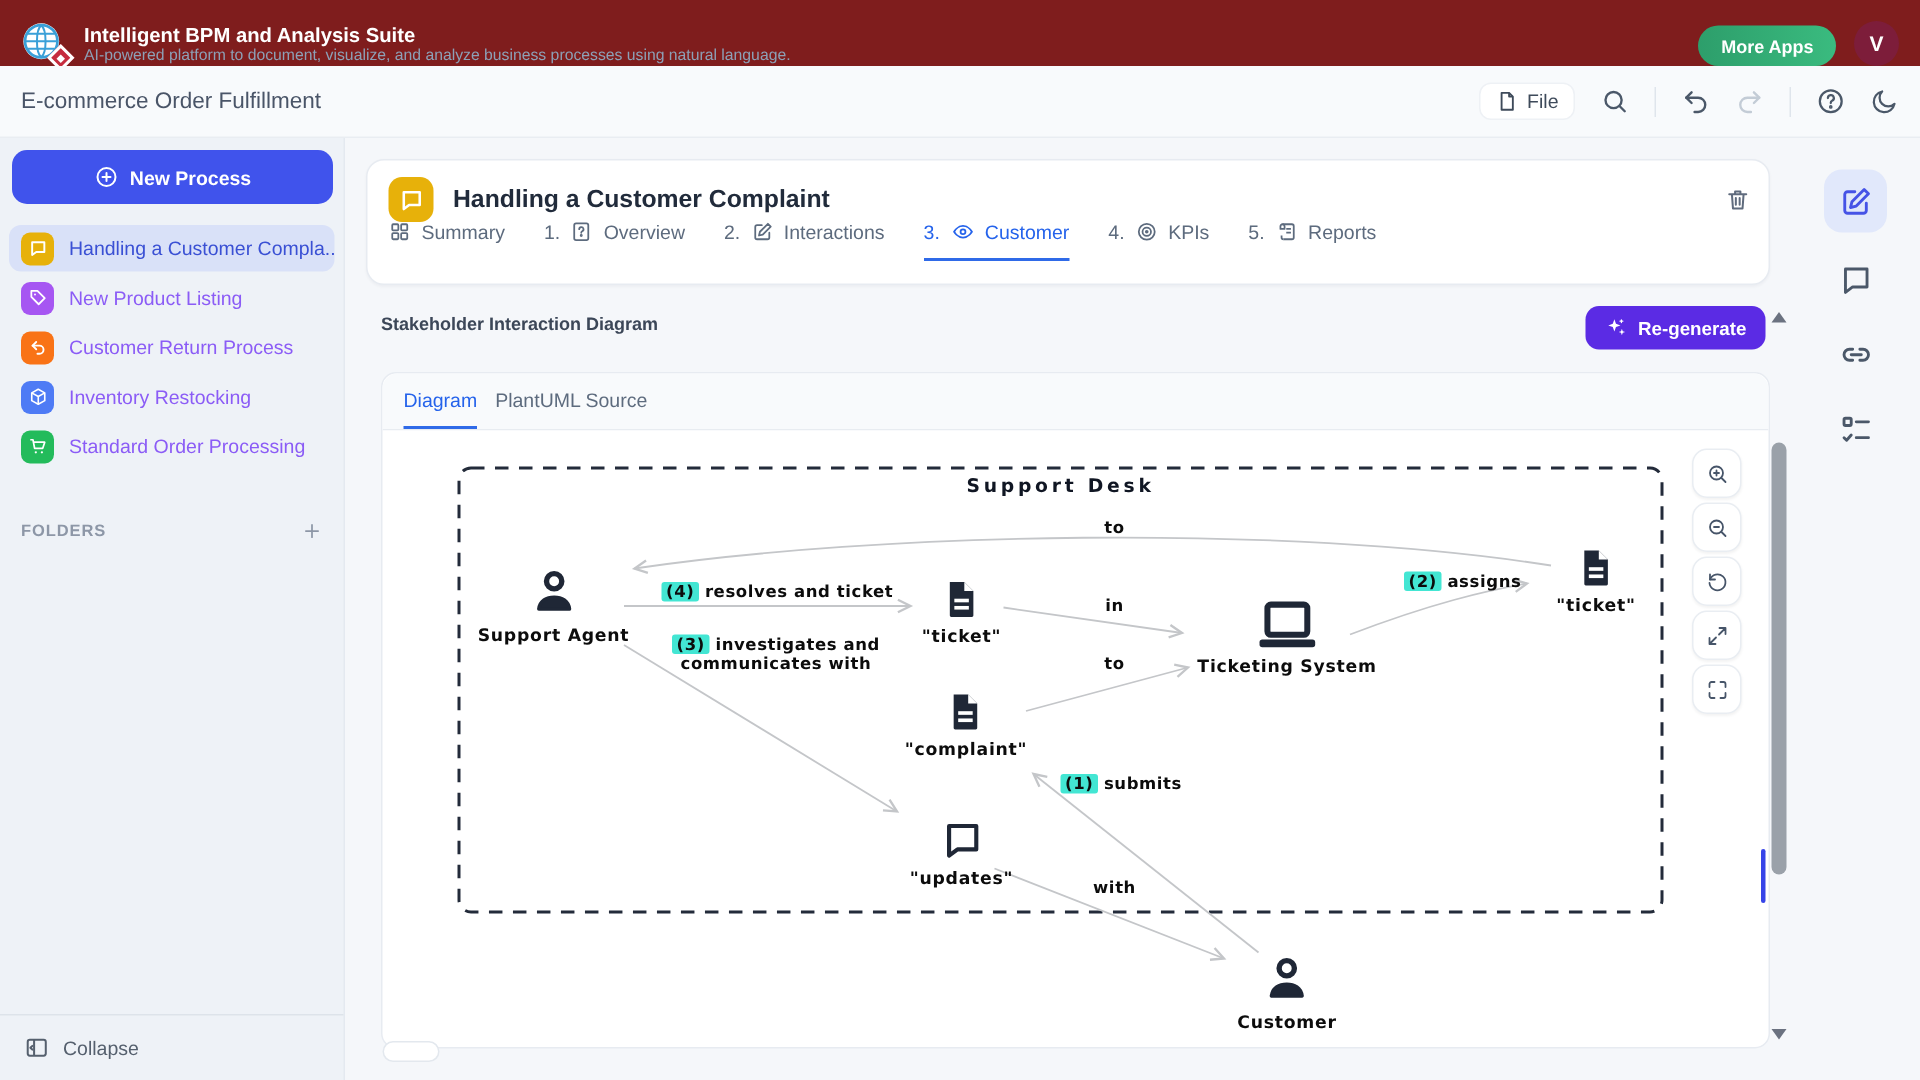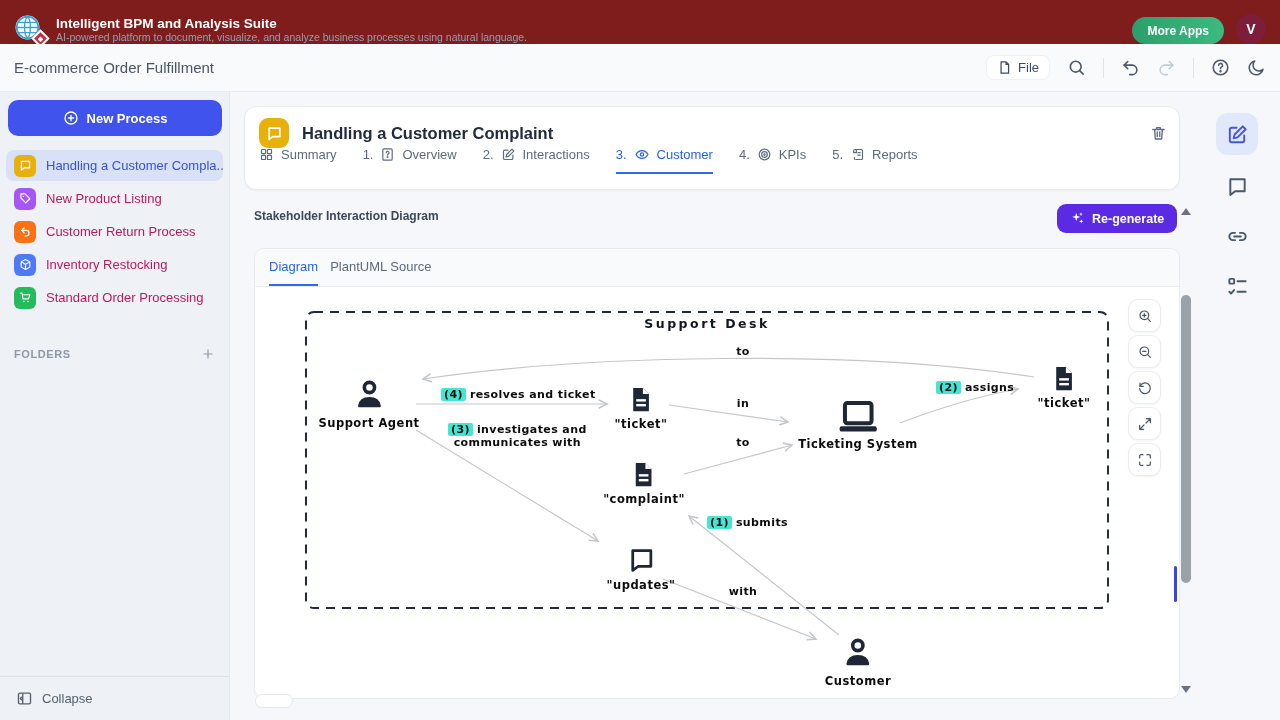--- a/index.html
+++ b/index.html
@@ -38,21 +38,21 @@
   .dim { color:#c3ccd6; }
 
   
   .sidebar { position:absolute; left:0; top:92px; width:230px; height:628px;
     background:#eef2f7; border-right:1px solid #e4e9f0; }
   .npbtn { margin:8px; width:214px; height:36px; background:#4053ec; border:none; border-radius:10px;
     color:#fff; font-size:13px; font-weight:600; display:flex; align-items:center; justify-content:center;
     gap:8px; cursor:pointer; font-family:inherit; }
   .slist { padding:6px 6px 0; }
   .sitem { height:31px; margin-bottom:2px; border-radius:8px; display:flex; align-items:center;
-    gap:10px; padding:0 8px; font-size:13px; color:#be185d; cursor:pointer; white-space:nowrap; overflow:hidden; }
+    gap:10px; padding:0 8px; font-size:13px; color:#8b5cf6; cursor:pointer; white-space:nowrap; overflow:hidden; }
   .sitem.sel { background:#d9e1f8; color:#3a50d4; font-weight:500; }
   .sic { width:22px; height:22px; border-radius:6px; flex:0 0 auto; display:flex; align-items:center; justify-content:center; }
   .ic-amber{background:#e7b10a} .ic-purple{background:#a656f2} .ic-blue{background:#4e7bf5}
   .ic-orange{background:#f97316} .ic-green{background:#23bb5b}
   .folders { margin-top:34px; padding:0 14px 0 14px; display:flex; align-items:center; justify-content:space-between;
     color:#8d97a7; font-size:11px; font-weight:700; letter-spacing:.6px; }
   .collapse { position:absolute; left:0; bottom:0; width:100%; height:44px; border-top:1px solid #dde3ea;
     display:flex; align-items:center; gap:9px; padding-left:16px; color:#55606e; font-size:13px; cursor:pointer; }
 
   

